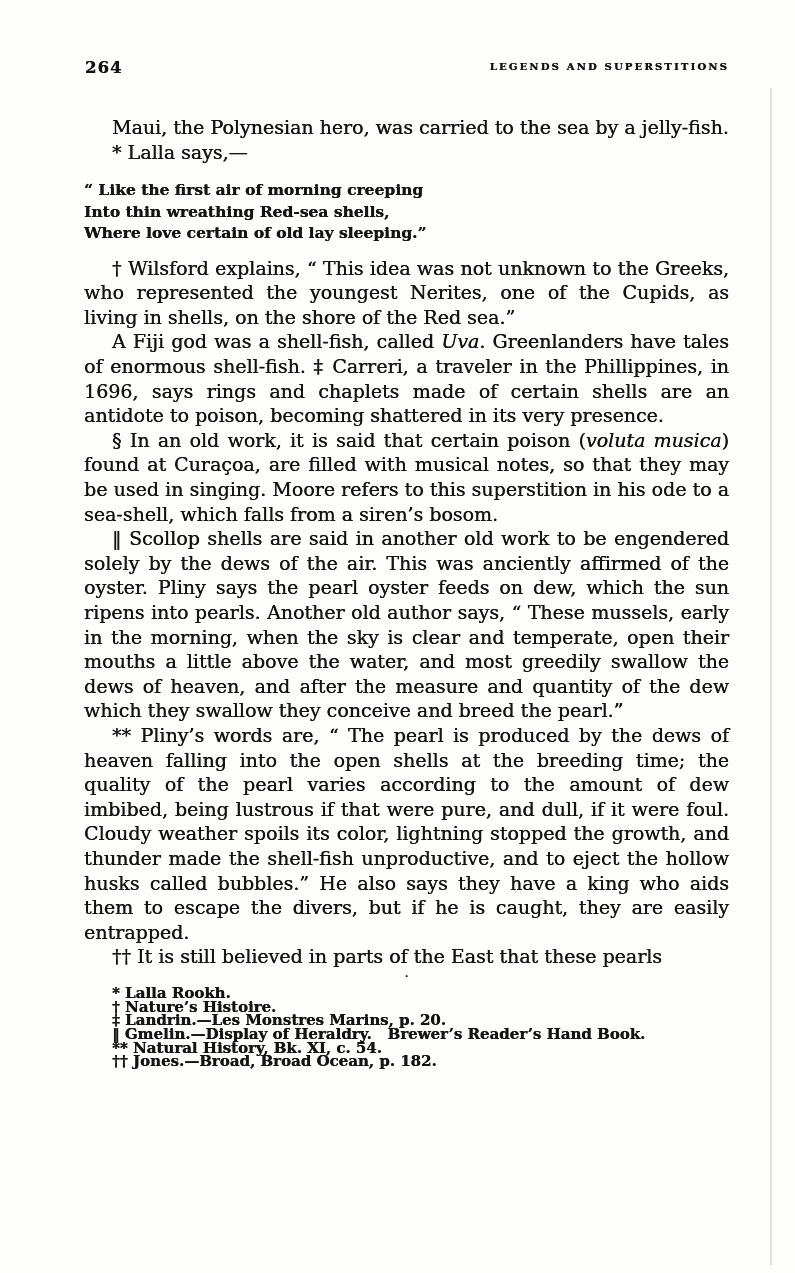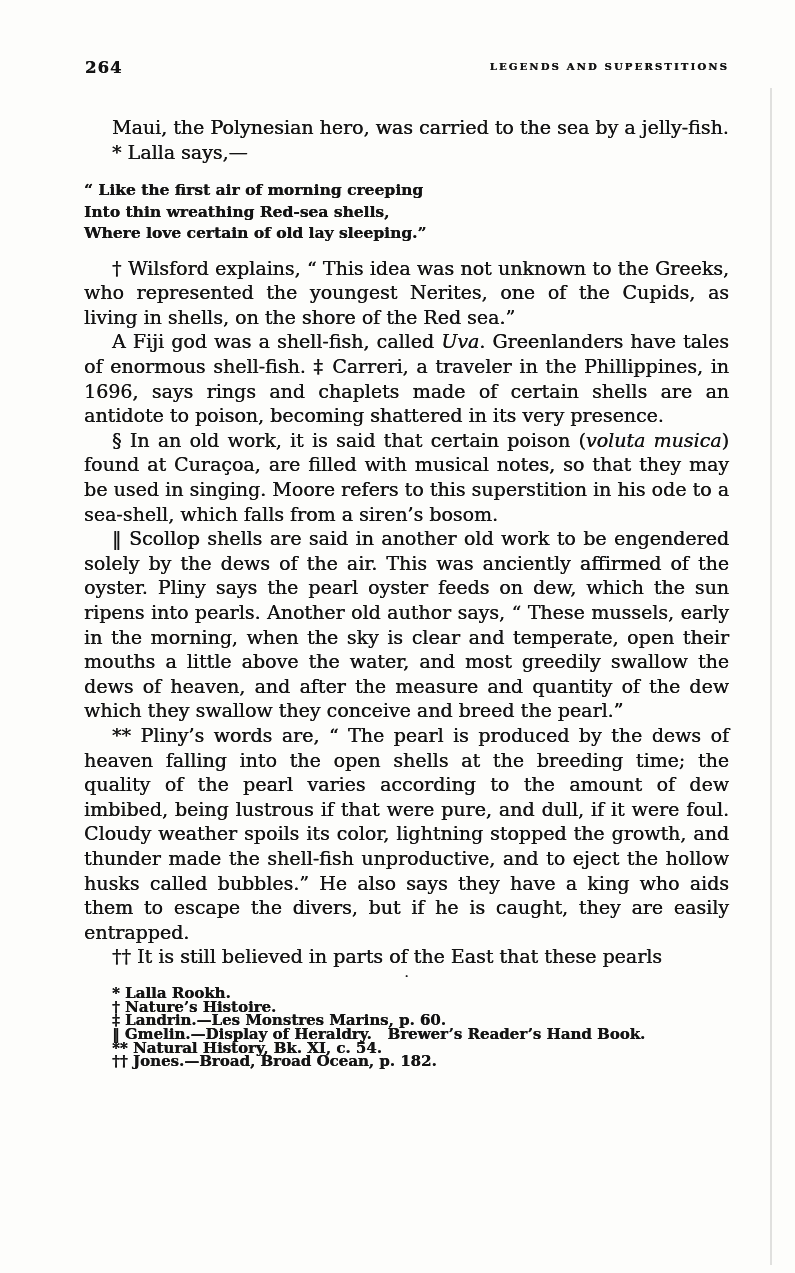--- a/index.html
+++ b/index.html
@@ -97,21 +97,21 @@
     <p class="para">** Pliny’s words are, “ The pearl is produced by the dews of heaven falling into the open shells at the breeding time; the quality of the pearl varies according to the amount of dew imbibed, being lustrous if that were pure, and dull, if it were foul. Cloudy weather spoils its color, lightning stopped the growth, and thunder made the shell-fish unproductive, and to eject the hollow husks called bubbles.” He also says they have a king who aids them to escape the divers, but if he is caught, they are easily entrapped.</p>
 
     <p class="para">†† It is still believed in parts of the East that these pearls</p>
 
   </div>
 
   <div class="footnotes">
     <div class="fn-sep">·</div>
     <div class="fn-line">* Lalla Rookh.</div>
     <div class="fn-line">† Nature’s Histoire.</div>
-    <div class="fn-line">‡ Landrin.—Les Monstres Marins, p. 60.</div>
+    <div class="fn-line">‡ Landrin.—Les Monstres Marins, p. 20.</div>
     <div class="fn-line">‖ Gmelin.—Display of Heraldry.   Brewer’s Reader’s Hand Book.</div>
     <div class="fn-line">** Natural History, Bk. XI, c. 54.</div>
     <div class="fn-line">†† Jones.—Broad, Broad Ocean, p. 182.</div>
   </div>
 
   <div class="scan-line"></div>
 
 </div>
 
 </body></html>

